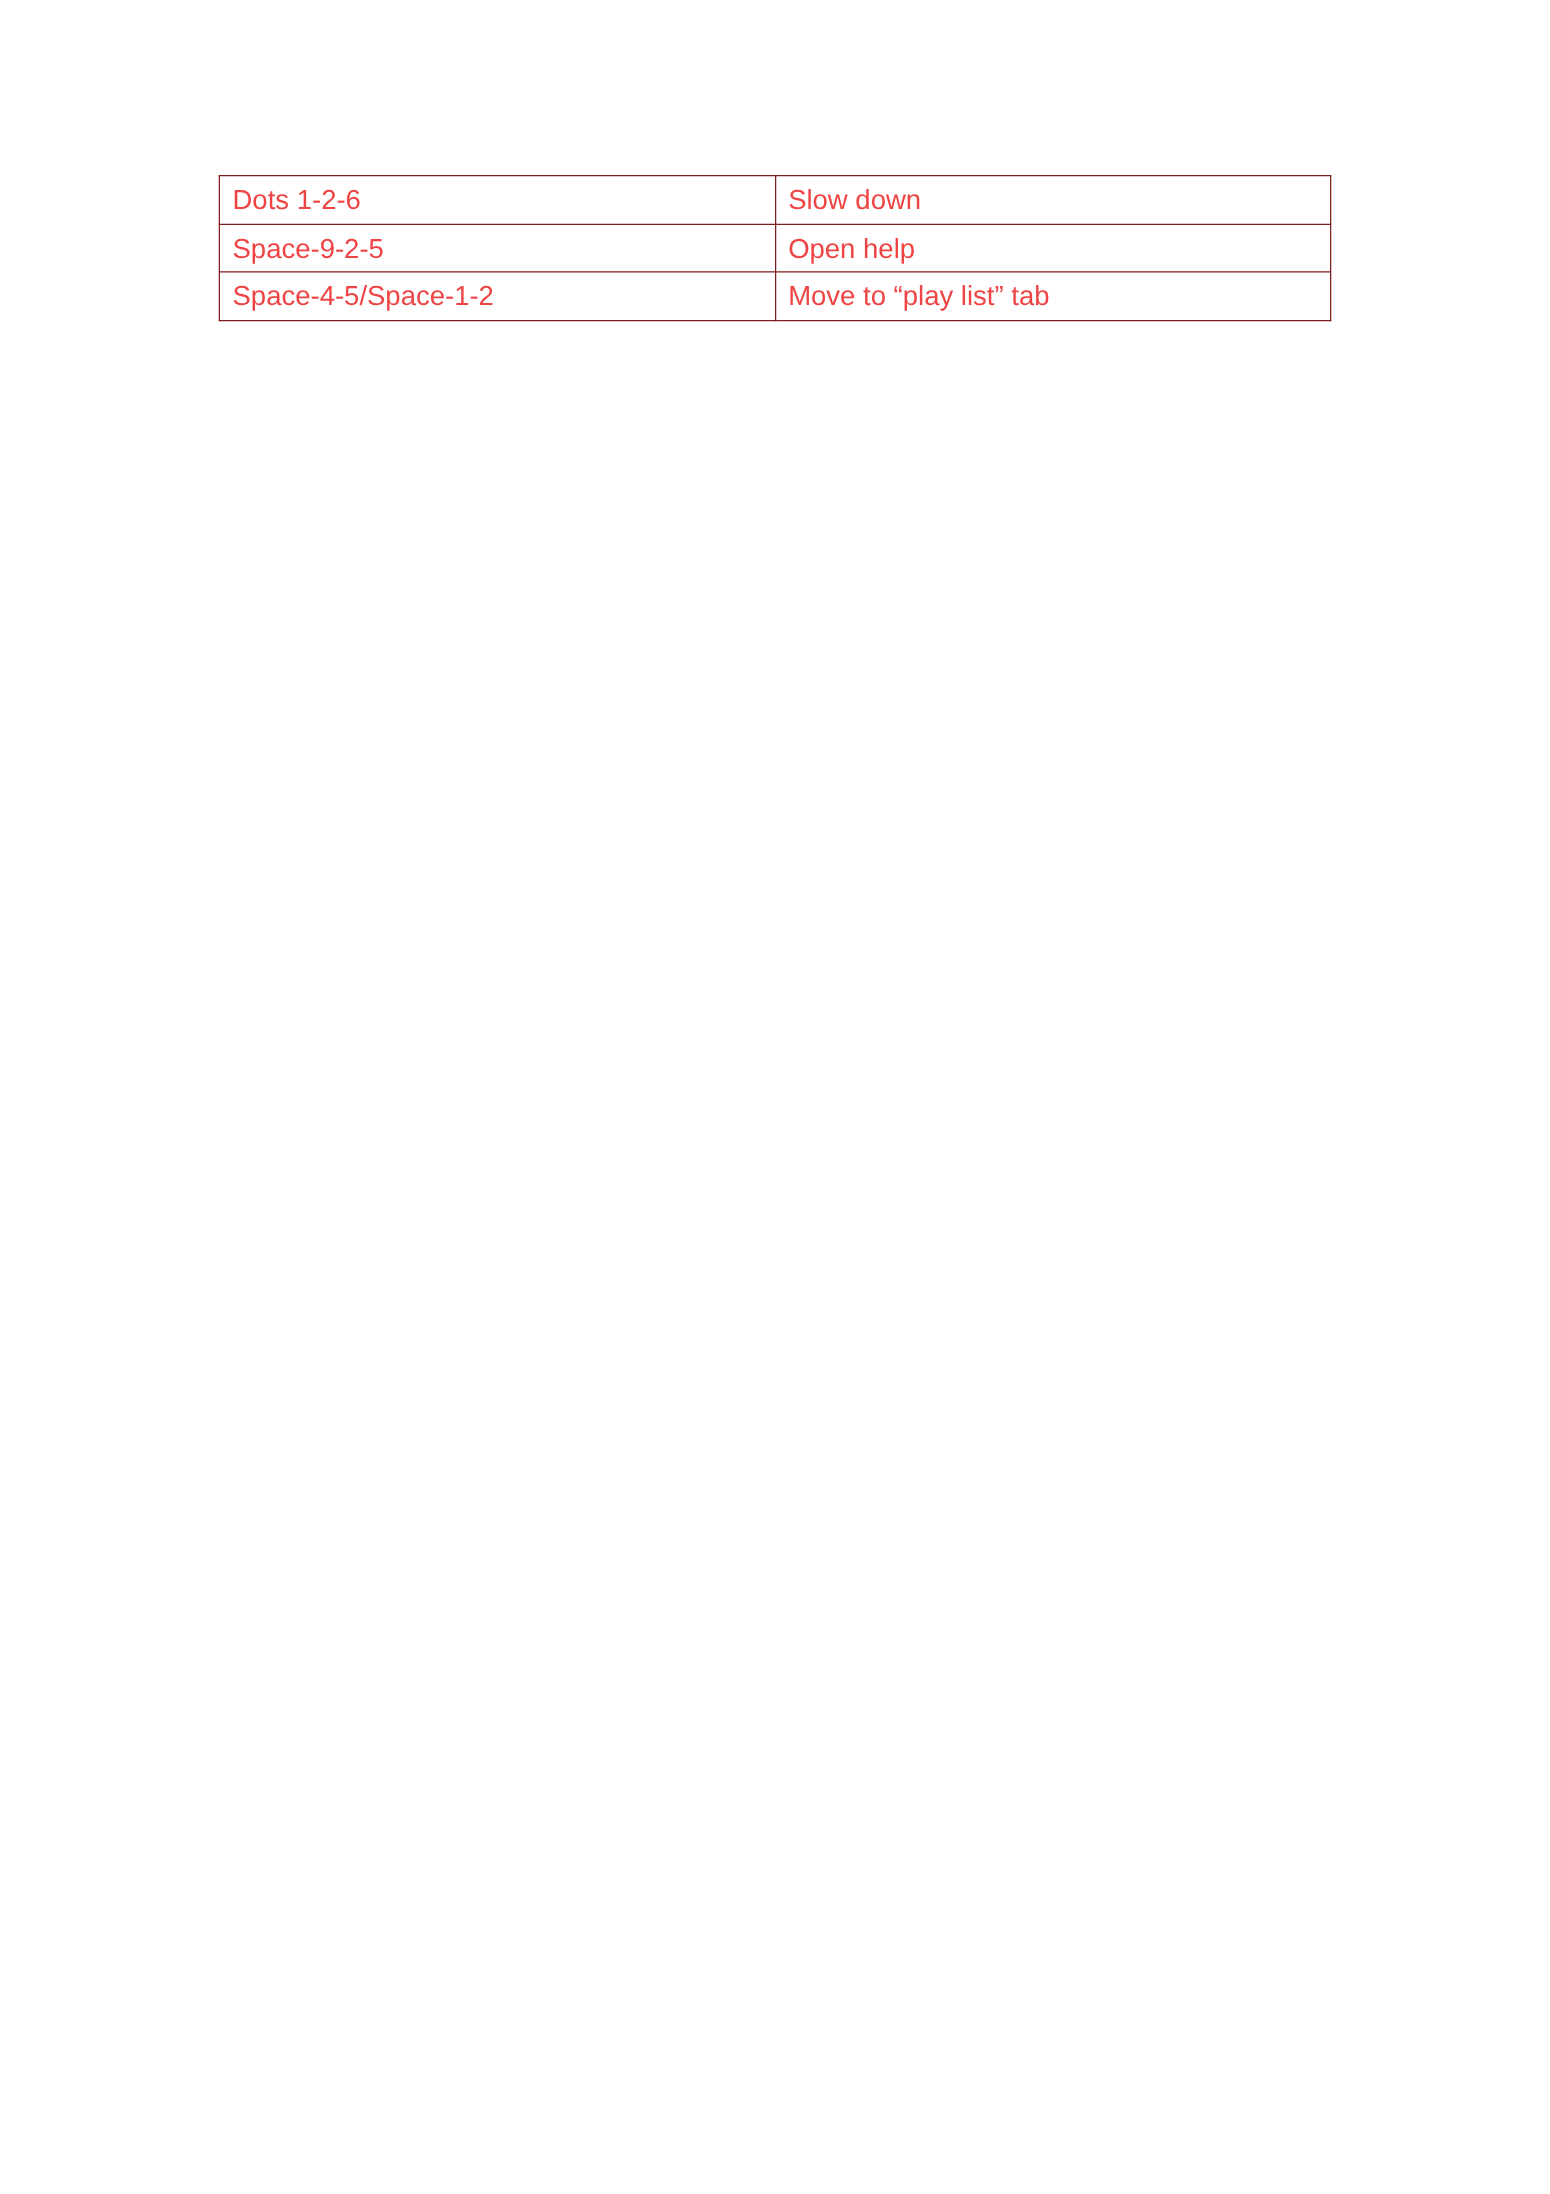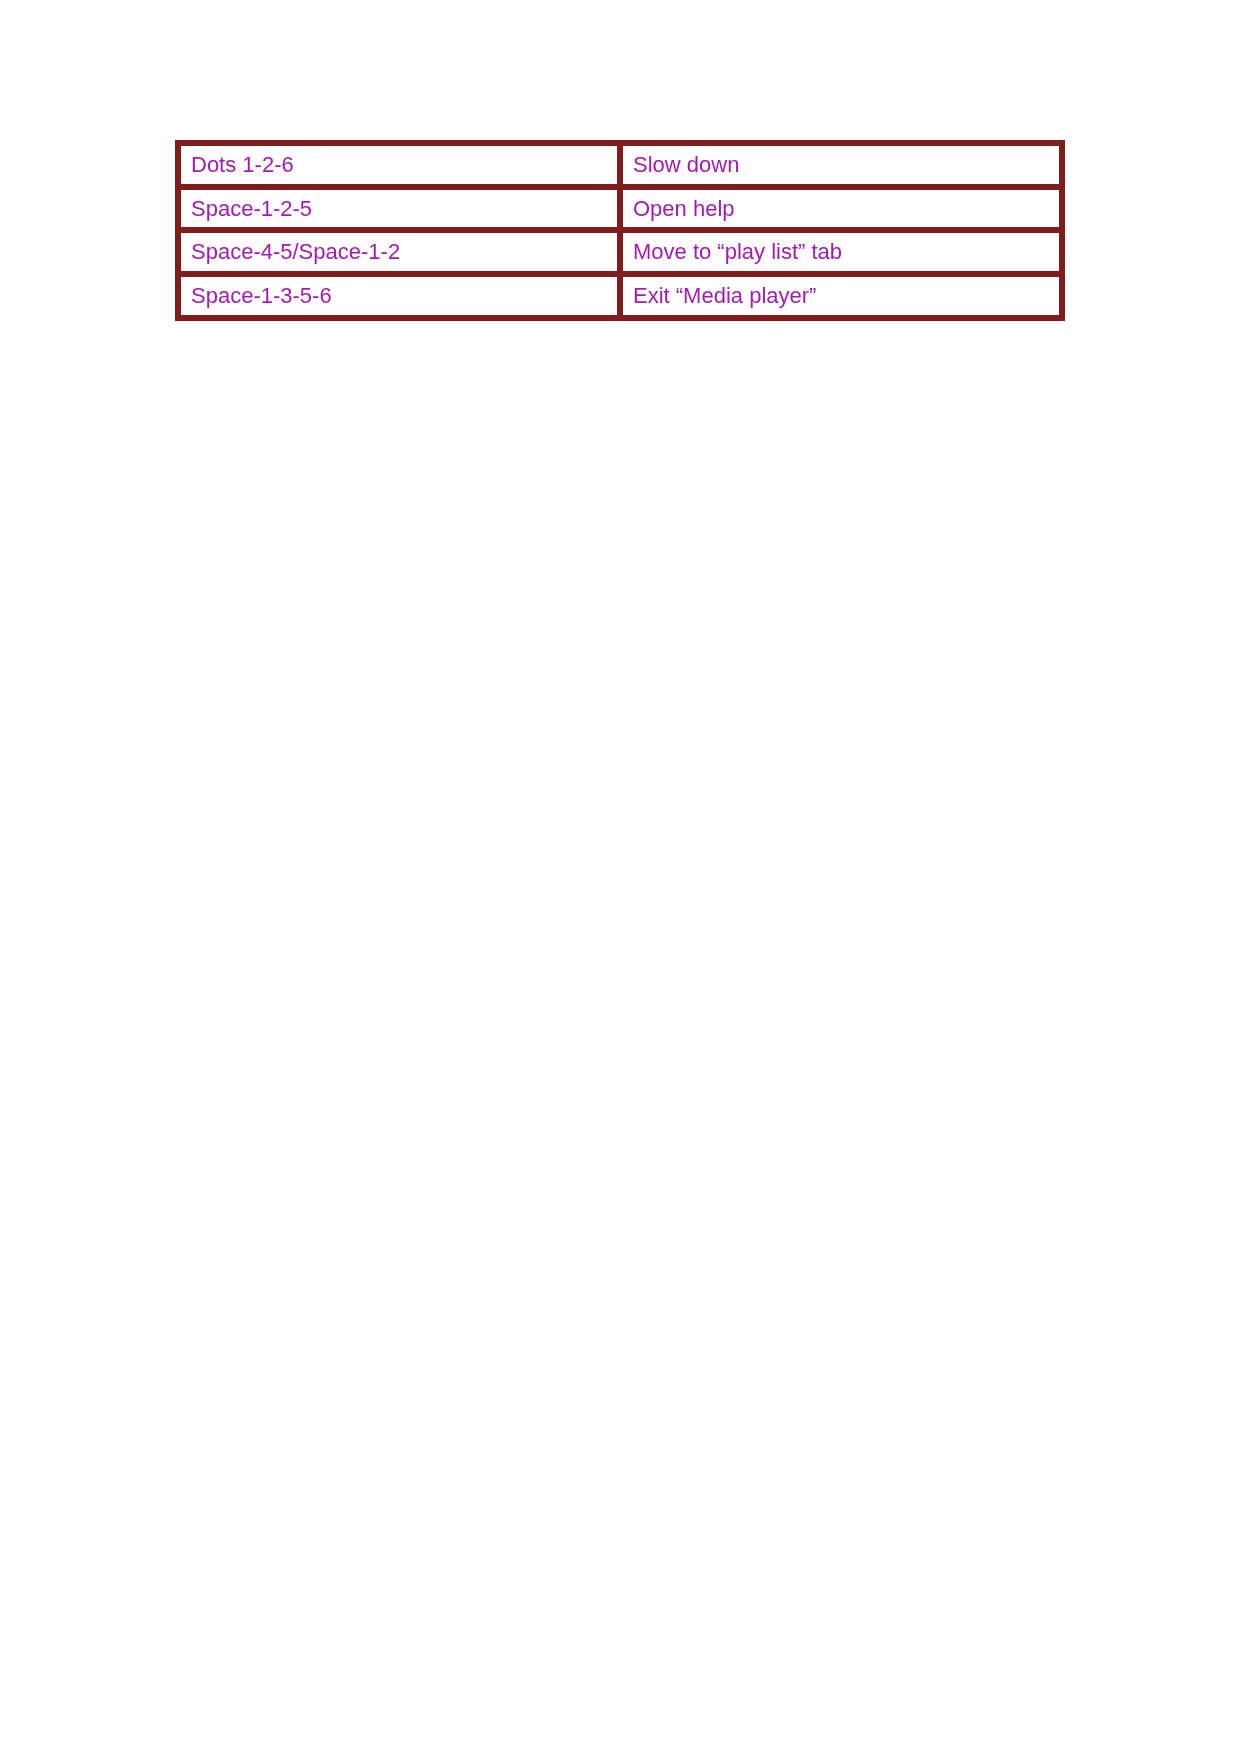--- a/index.html
+++ b/index.html
@@ -13,25 +13,25 @@
       background: #ffffff;
       font-family: Arial, Helvetica, sans-serif;
       padding: 140px 175px 0 175px;
     }
     table {
       border-collapse: collapse;
       width: 100%;
       table-layout: fixed;
     }
     td {
-      border: 6px solid #7f1d1d;
+      border: 1px solid #7f1d1d;
       padding: 4px 10px 4px 10px;
       font-size: 22px;
       line-height: 1.35;
-      color: #a21caf;
+      color: #ef4444;
       vertical-align: top;
     }
     col.left {
       width: 50%;
     }
     col.right {
       width: 50%;
     }
   </style>
 </head>
@@ -41,25 +41,21 @@
   <colgroup>
     <col class="left">
     <col class="right">
   </colgroup>
   <tbody>
     <tr>
       <td>Dots 1-2-6</td>
       <td>Slow down</td>
     </tr>
     <tr>
-      <td>Space-1-2-5</td>
+      <td>Space-9-2-5</td>
       <td>Open help</td>
     </tr>
     <tr>
       <td>Space-4-5/Space-1-2</td>
       <td>Move to “play list” tab</td>
     </tr>
-    <tr>
-      <td>Space-1-3-5-6</td>
-      <td>Exit “Media player”</td>
-    </tr>
   </tbody>
 </table>
 
 </body></html>

